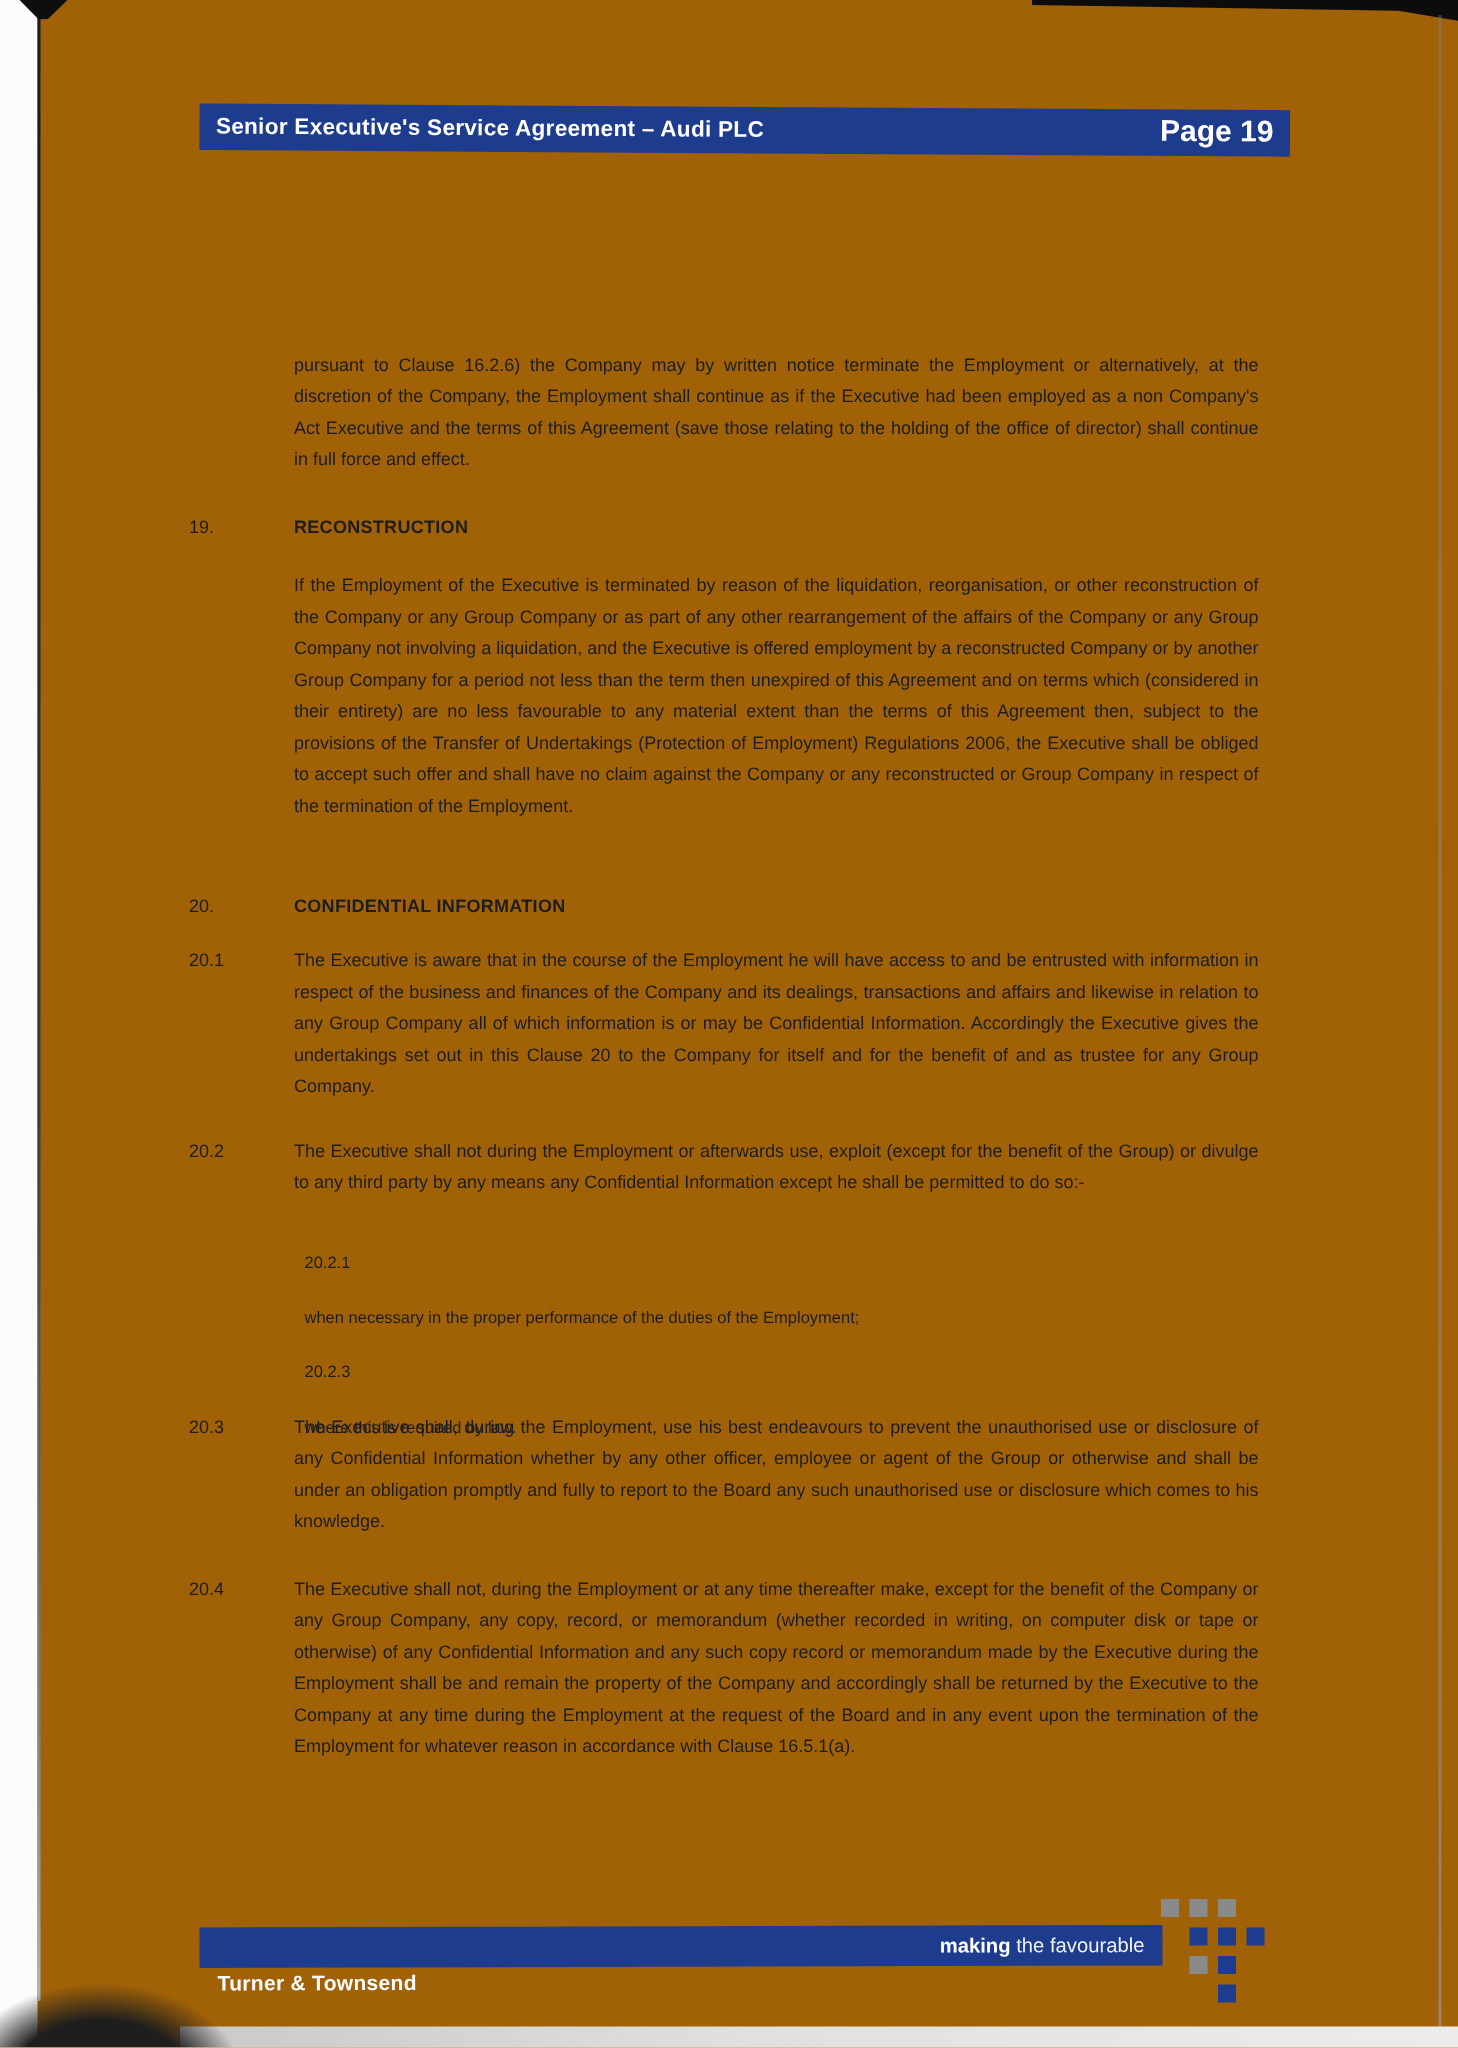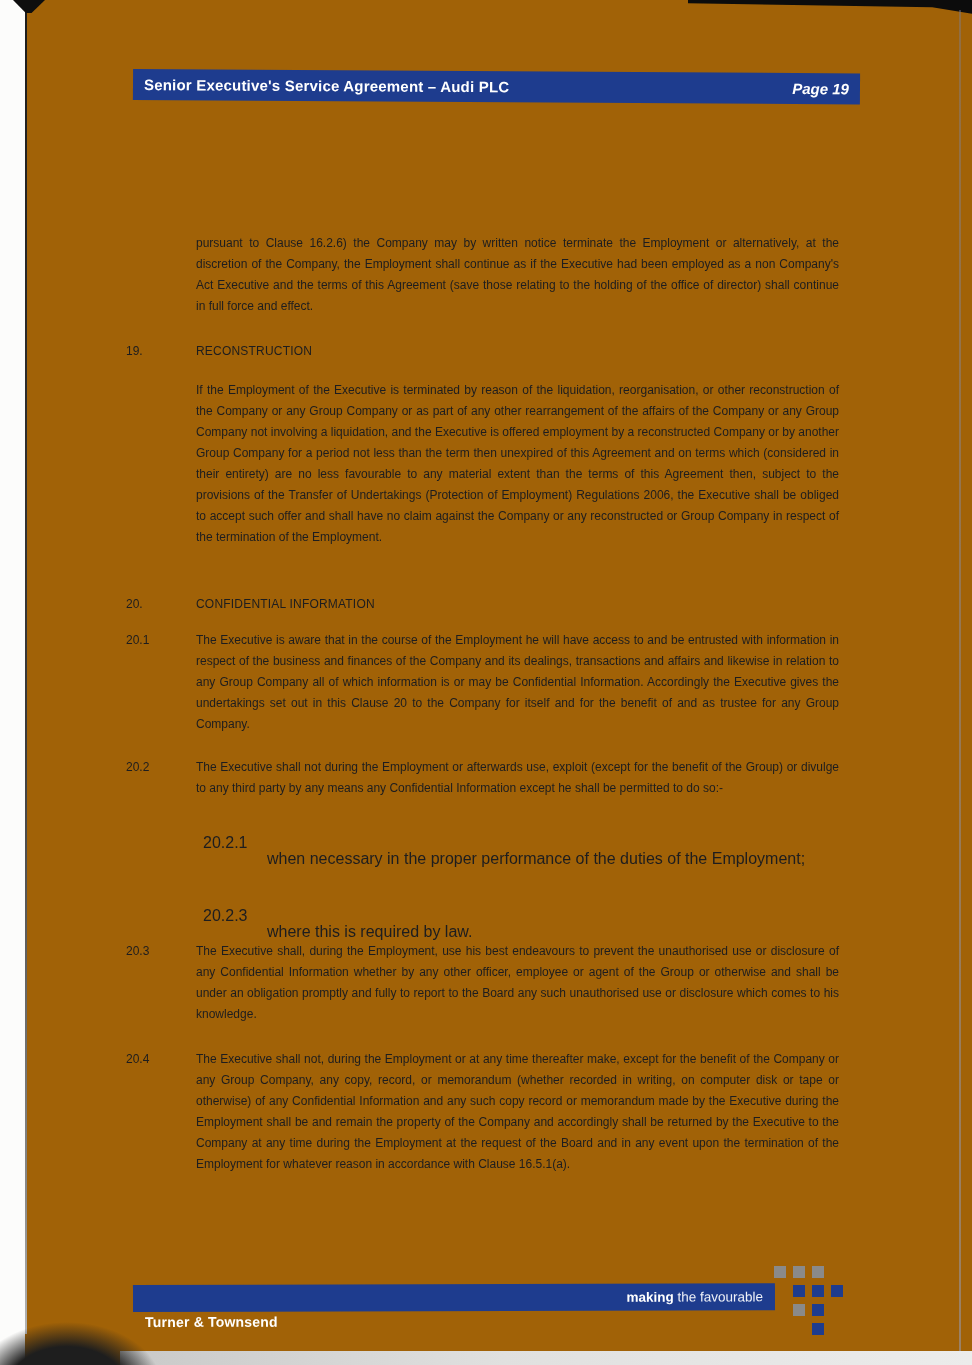--- a/index.html
+++ b/index.html
@@ -22,33 +22,33 @@
   .bottom-band{position:absolute;left:120px;top:1351px;height:14px;right:0;
     background:linear-gradient(to right,#c9c9c8,#e0e0df 45%,#ececeb);}
   .bottom-curl{position:absolute;left:-28px;top:1322px;width:190px;height:130px;border-radius:50%;
     background:radial-gradient(closest-side,#1e1e1e 62%,rgba(30,30,30,0) 100%);}
   
   .bar{background:#1e3c8e;color:#ffffff;display:flex;align-items:center;justify-content:space-between;
     box-sizing:border-box;}
   .header-bar{position:absolute;left:133px;top:69px;width:727px;height:31px;padding:0 11px;
     transform:rotate(0.35deg);transform-origin:left center;}
   .header-bar .doc-title{font-size:15px;font-weight:bold;letter-spacing:.2px;}
-  .header-bar .page-num{font-size:15px;font-weight:bold;font-style:italic;}
+  .header-bar .page-num{font-size:20px;font-weight:bold;}
   .footer-bar{position:absolute;left:133px;top:1285px;width:642px;height:27px;padding:0 12px;
     transform:rotate(-0.15deg);transform-origin:left center;}
   .footer-bar .company{font-size:14px;font-weight:bold;letter-spacing:.2px;margin-top:46px;}
   .footer-bar .tagline{font-size:13.5px;color:#eef1f8;}
   .footer-bar .tagline b{color:#ffffff;margin-top:16px;}
   
   .row{position:absolute;left:126px;width:713px;display:flex;font-size:12px;line-height:21px;}
   .row .num{width:70px;flex:none;}
   .row .body{flex:1;text-align:justify;}
-  .row .body.heading{font-weight:normal;letter-spacing:.2px;text-align:left;}
+  .row .body.heading{font-weight:bold;letter-spacing:.2px;text-align:left;}
   .row.noband .body{margin-left:70px;}
-  .subrow{position:absolute;left:203px;width:643px;display:flex;font-size:16px;line-height:21px;}
+  .subrow{position:absolute;left:203px;width:643px;display:flex;font-size:11px;line-height:21px;flex-direction:column;}
   .subrow .subnum{width:64px;flex:none;}
   .subrow .subbody{flex:1;margin-top:16px;}
   
   .tt-logo{position:absolute;left:774px;top:1266px;display:grid;
     grid-template-columns:repeat(4,12px);grid-auto-rows:12px;gap:7px;}
   .tt-logo .cell{width:12px;height:12px;}
 </style>
 </head>
 <body>
 

